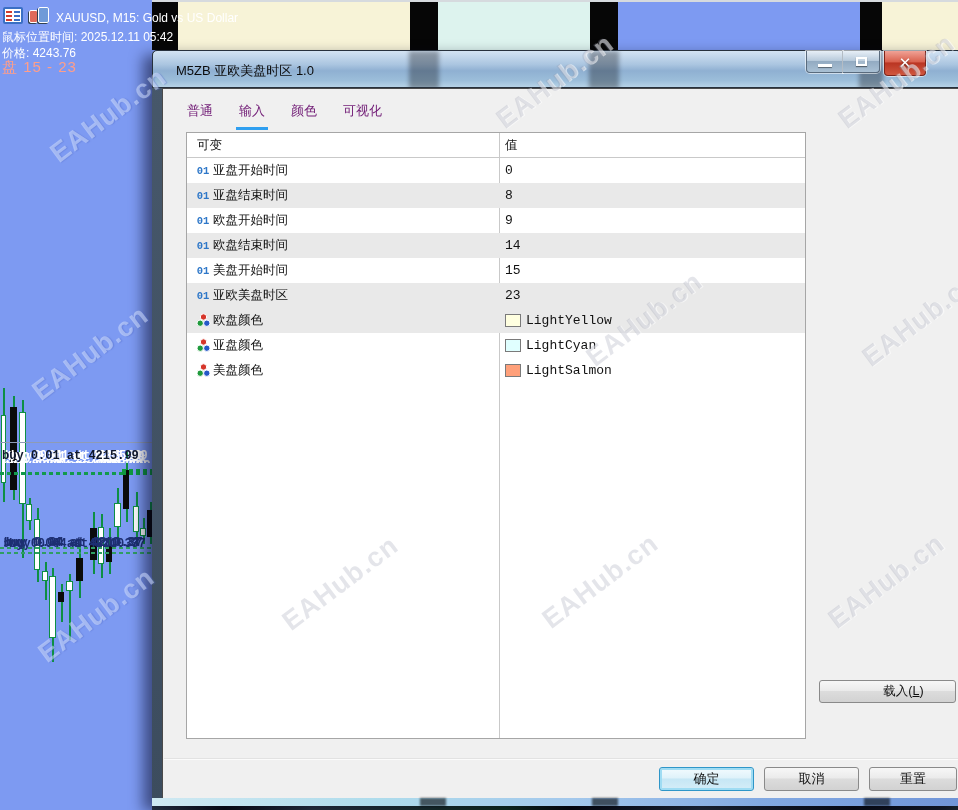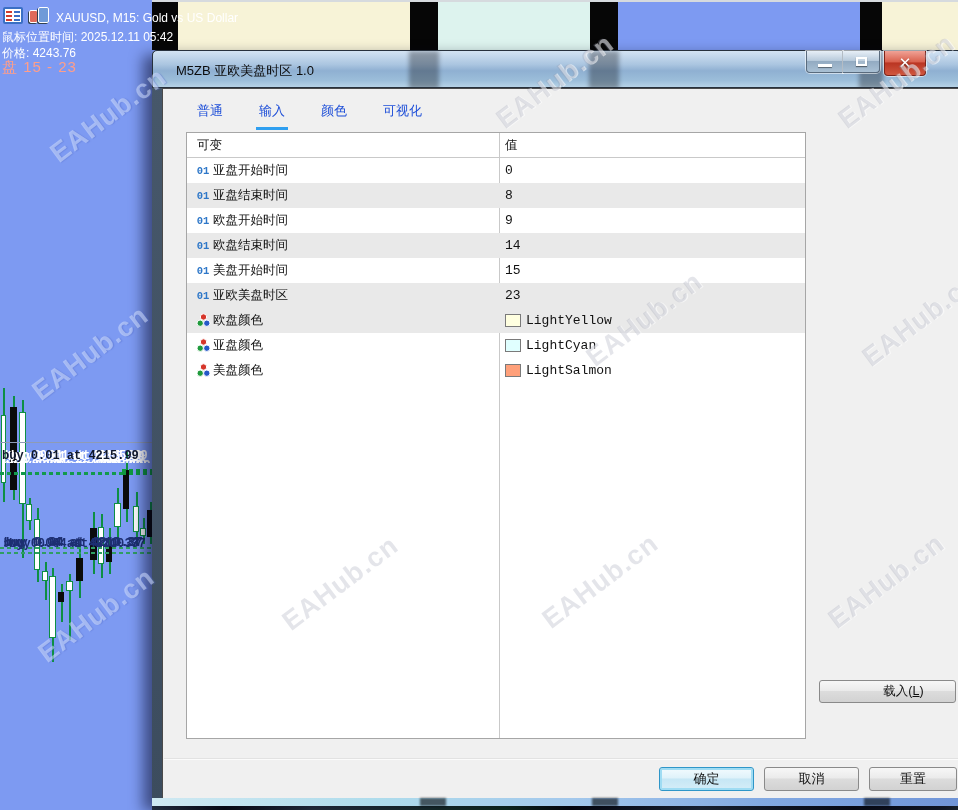--- a/index.html
+++ b/index.html
@@ -85,21 +85,21 @@
   .glyph-max { width:11px; height:9px; border:2px solid #fff; box-shadow:0 1px 1px rgba(0,0,0,0.45); background:rgba(255,255,255,0.15); }
   .glyph-x { color:#fff; font-size:15px; font-weight:bold; text-shadow:0 1px 2px rgba(0,0,0,0.5); }
   
   #client { position:absolute; left:10px; top:38px; width:800px; height:710px;
     background:#f0f0f0; border-top:1px solid #4a4a4a; border-left:1px solid #4a4a4a; }
   #bottom-frame { position:absolute; left:0; top:748px; width:810px; height:8px;
     background:linear-gradient(90deg,#cfe9f2 0%,#aedcec 28%,#a3c8ec 52%,#82a9e2 75%,#7095d8 100%); }
   .frame-speck { position:absolute; top:748px; width:26px; height:8px; background:rgba(5,8,12,0.62); filter:blur(1px); }
   
   #tabs { position:absolute; left:0; top:8px; height:30px; display:flex; }
-  .tab { font-size:13px; color:#1d4ed8; margin-left:32px; padding:5px 2px; position:relative; cursor:default; }
+  .tab { font-size:13px; color:#701a75; margin-left:22px; padding:5px 2px; position:relative; cursor:default; }
   .tab.active::after { content:""; position:absolute; left:-1px; right:-1px; bottom:-3px; height:3px; background:#2f9ff0; }
   
   #param-table { position:absolute; left:23px; top:43px; width:620px; height:607px;
     background:#fff; border:1px solid #a6a6a6; }
   #col-divider { position:absolute; left:312px; top:0; bottom:0; width:1px; background:#c9c9c9; }
   .trow { position:relative; height:25px; display:flex; align-items:center; font-size:12.5px; color:#111; }
   .trow.alt { background:#e9e9e9; }
   .trow.header { border-bottom:1px solid #c9c9c9; font-size:12.5px; }
   .cell-var { position:absolute; left:0; width:312px; display:flex; align-items:center; height:100%; }
   .cell-val { position:absolute; left:313px; right:0; display:flex; align-items:center; height:100%;

